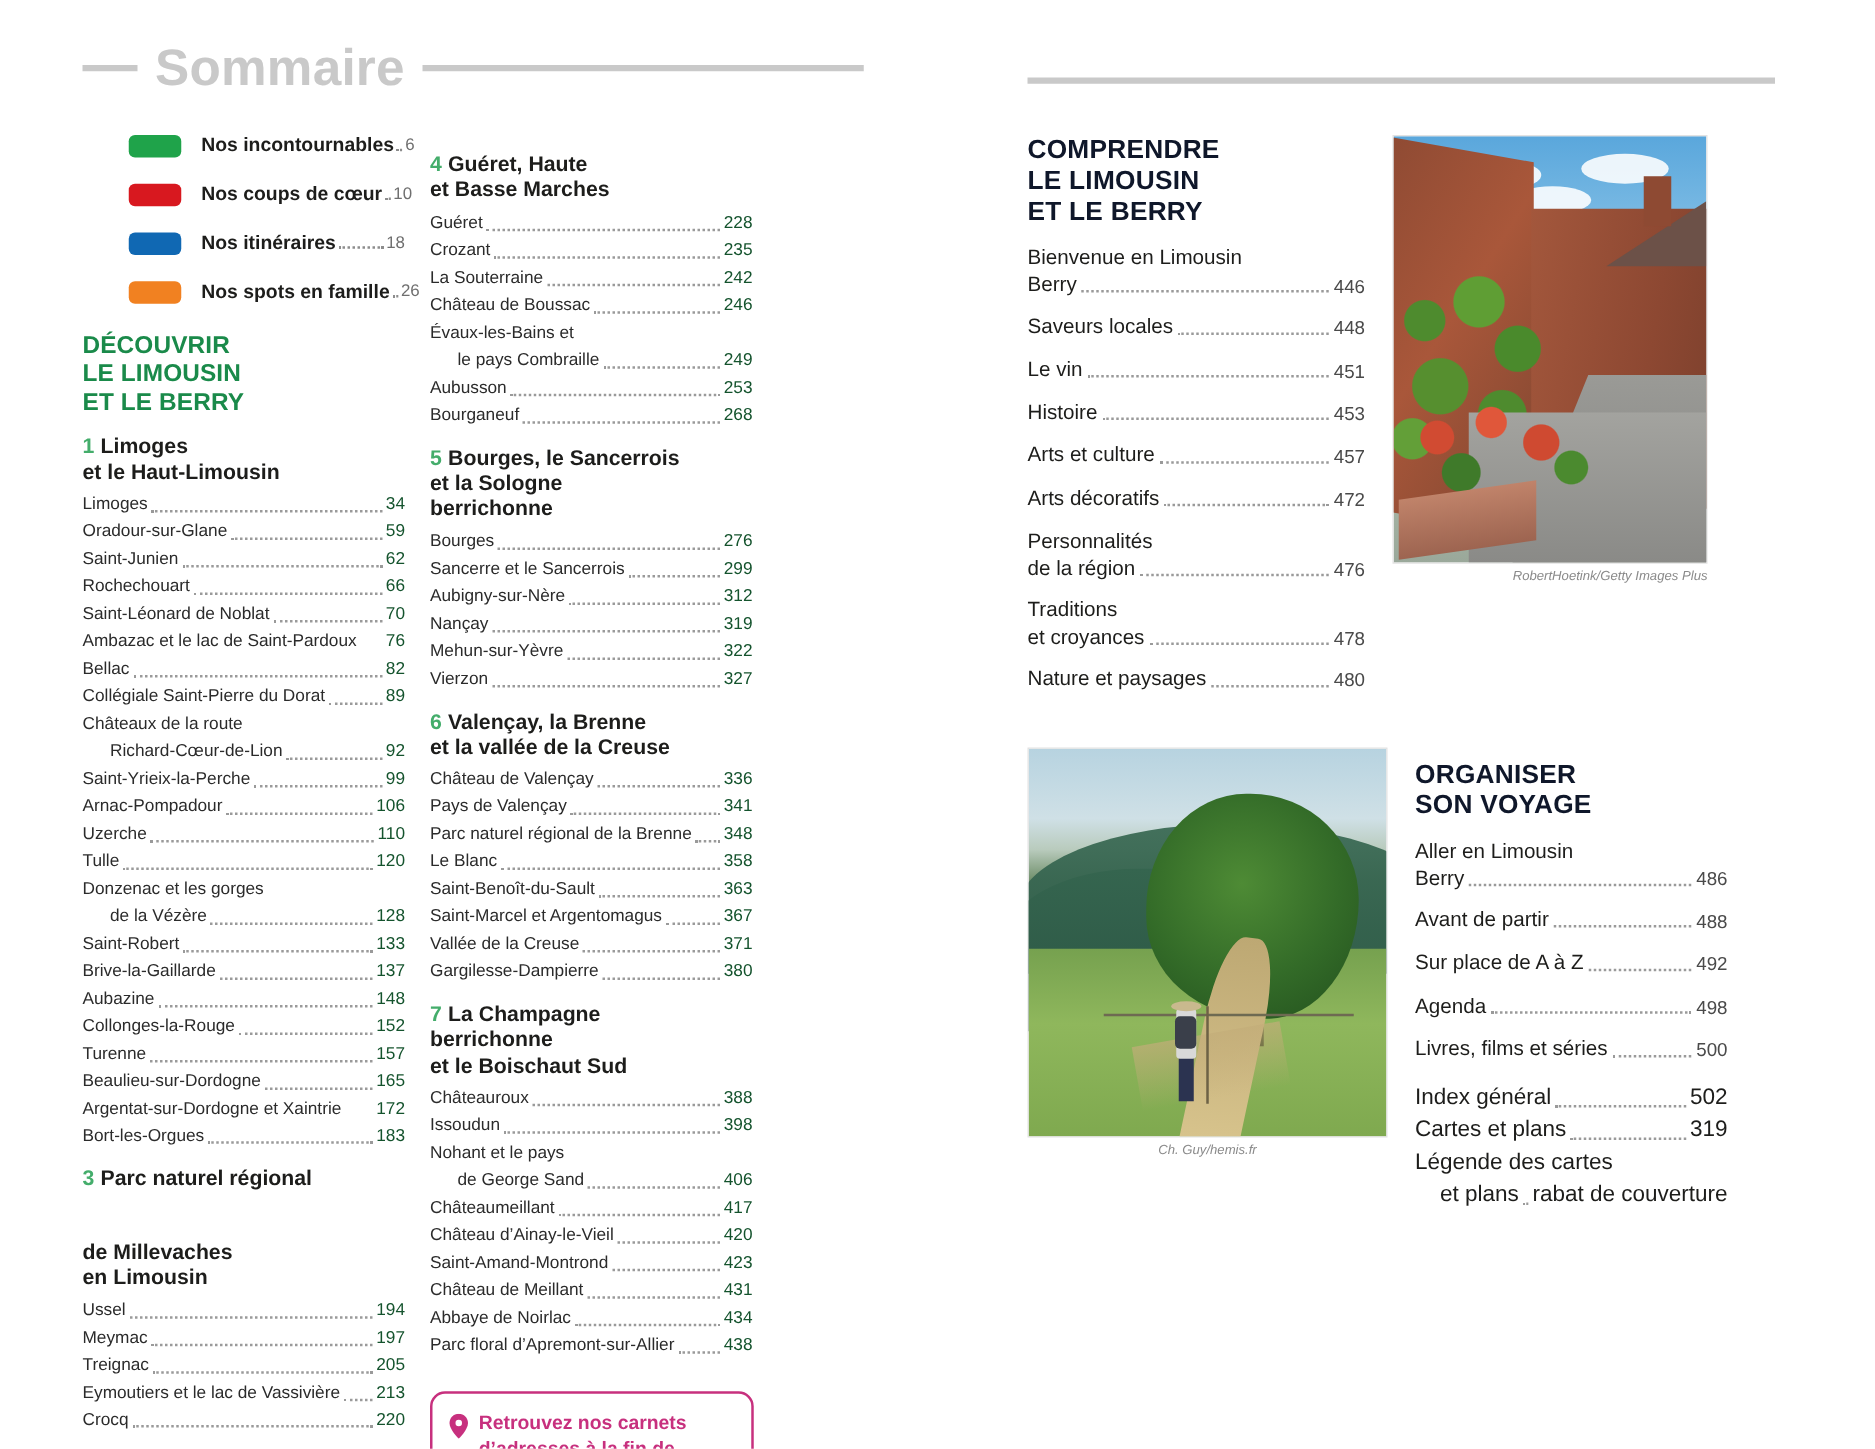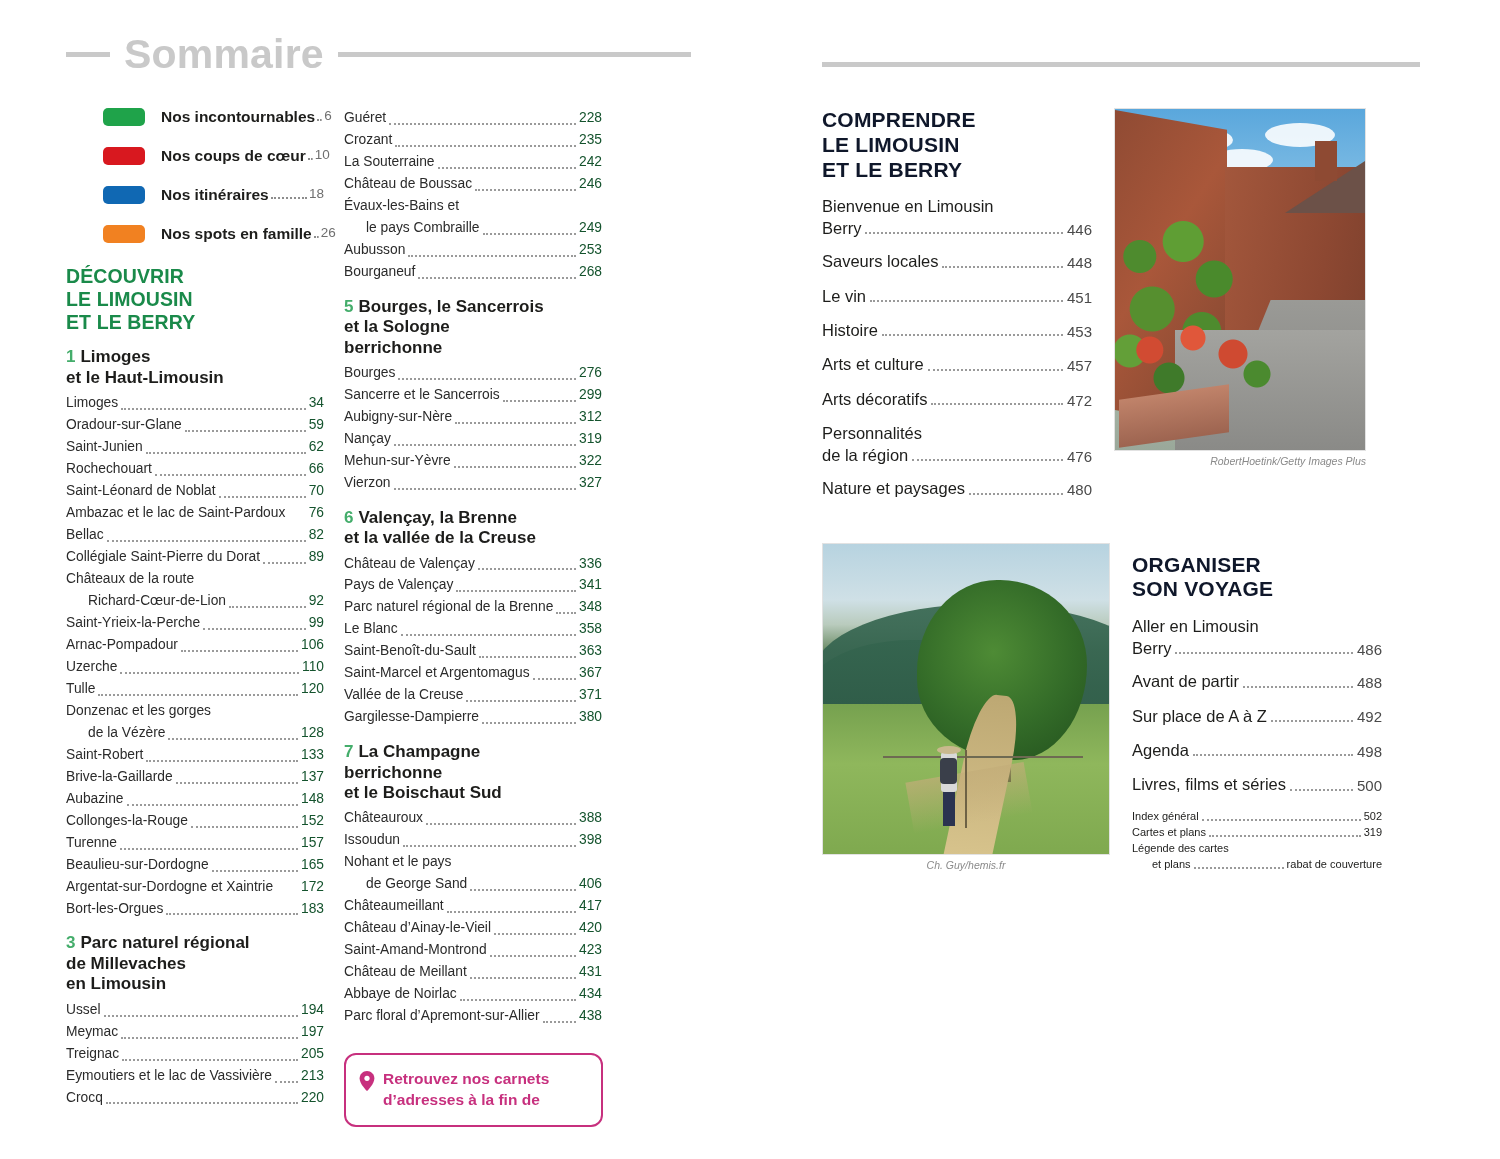--- a/index.html
+++ b/index.html
@@ -202,21 +202,21 @@
   .right-bottom {
     display: flex; gap: 22px; align-items: flex-start;
     margin-top: 30px;
   }
   .photo-block-2 { width: 288px; }
   .organiser-col { width: 250px; padding-top: 10px; }
 
   .entry-sm {
     display: flex;
     align-items: flex-end;
-    font-size: 11px;
+    font-size: 18px;
     line-height: 1.45;
     color: #1d1d1b;
   }
   .entry-sm .label { white-space: nowrap; }
   .entry-sm .dots {
     flex: 1 1 auto;
     border-bottom: 2px dotted #9a9a9a;
     margin: 0 3px 4px 3px;
     min-width: 3px; height: 10px;
   }
@@ -509,21 +509,21 @@
             <div class="entry nodots">
               <span class="label">Argentat-sur-Dordogne et Xaintrie</span>
               <span class="dots"></span>
               <span class="page">172</span>
             </div>
             <div class="entry">
               <span class="label">Bort-les-Orgues</span>
               <span class="dots"></span>
               <span class="page">183</span>
             </div>
-            <div class="chapter"><span class="num">3</span><span>Parc naturel régional</span><span style="display: block;">de Millevaches</span><span style="display: block;">en Limousin</span></div>
+            <div class="chapter"><span class="num">3</span><span>Parc naturel régional</span><span style="display: block; margin-top: 38px;">de Millevaches</span><span style="display: block;">en Limousin</span></div>
             <div class="entry">
               <span class="label">Ussel</span>
               <span class="dots"></span>
               <span class="page">194</span>
             </div>
             <div class="entry">
               <span class="label">Meymac</span>
               <span class="dots"></span>
               <span class="page">197</span>
             </div>
@@ -540,20 +540,21 @@
             <div class="entry">
               <span class="label">Crocq</span>
               <span class="dots"></span>
               <span class="page">220</span>
             </div>
           </div>
       </div>
 
       <div class="col-2">
         <div id="col2-chapters">
+            <div class="chapter"><span class="num">4</span><span>Guéret, Haute</span><span style="display: block;">et Basse Marches</span></div>
             <div class="entry">
               <span class="label">Guéret</span>
               <span class="dots"></span>
               <span class="page">228</span>
             </div>
             <div class="entry">
               <span class="label">Crozant</span>
               <span class="dots"></span>
               <span class="page">235</span>
             </div>
@@ -766,20 +767,28 @@
                 <span class="label">Arts décoratifs</span>
                 <span class="dots"></span>
                 <span class="page">472</span>
               </div>
               <div class="entry-lg two-line">
                 <span class="line1">Personnalités</span>
                 <span class="line2">
                   <span class="label">de la région</span>
                   <span class="dots"></span>
                   <span class="page">476</span>
+                </span>
+              </div>
+              <div class="entry-lg two-line">
+                <span class="line1">Traditions</span>
+                <span class="line2">
+                  <span class="label">et croyances</span>
+                  <span class="dots"></span>
+                  <span class="page">478</span>
                 </span>
               </div>
               <div class="entry-lg">
                 <span class="label">Nature et paysages</span>
                 <span class="dots"></span>
                 <span class="page">480</span>
               </div>
             </div>
         </div>
 

